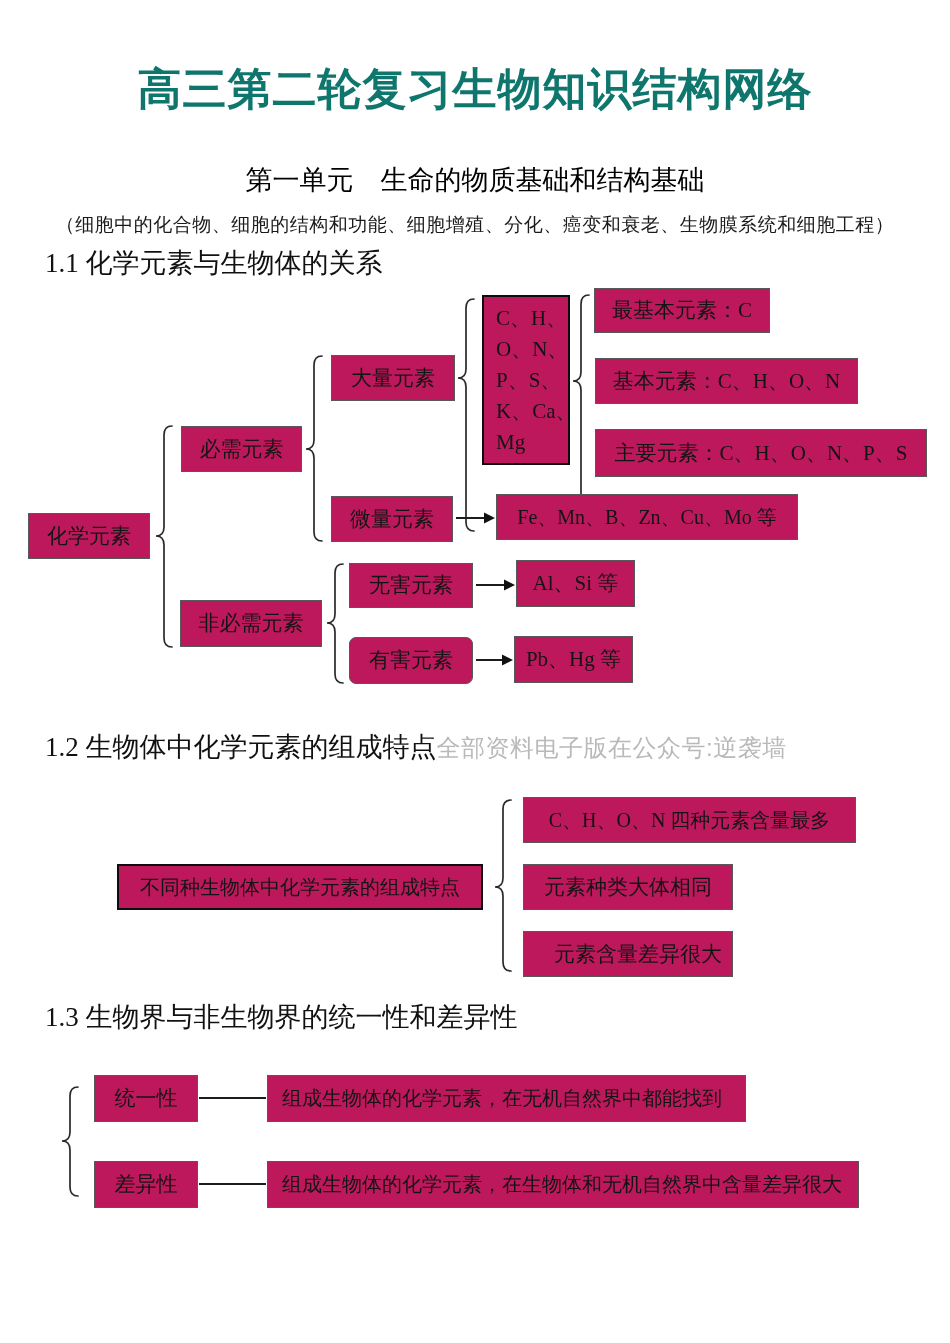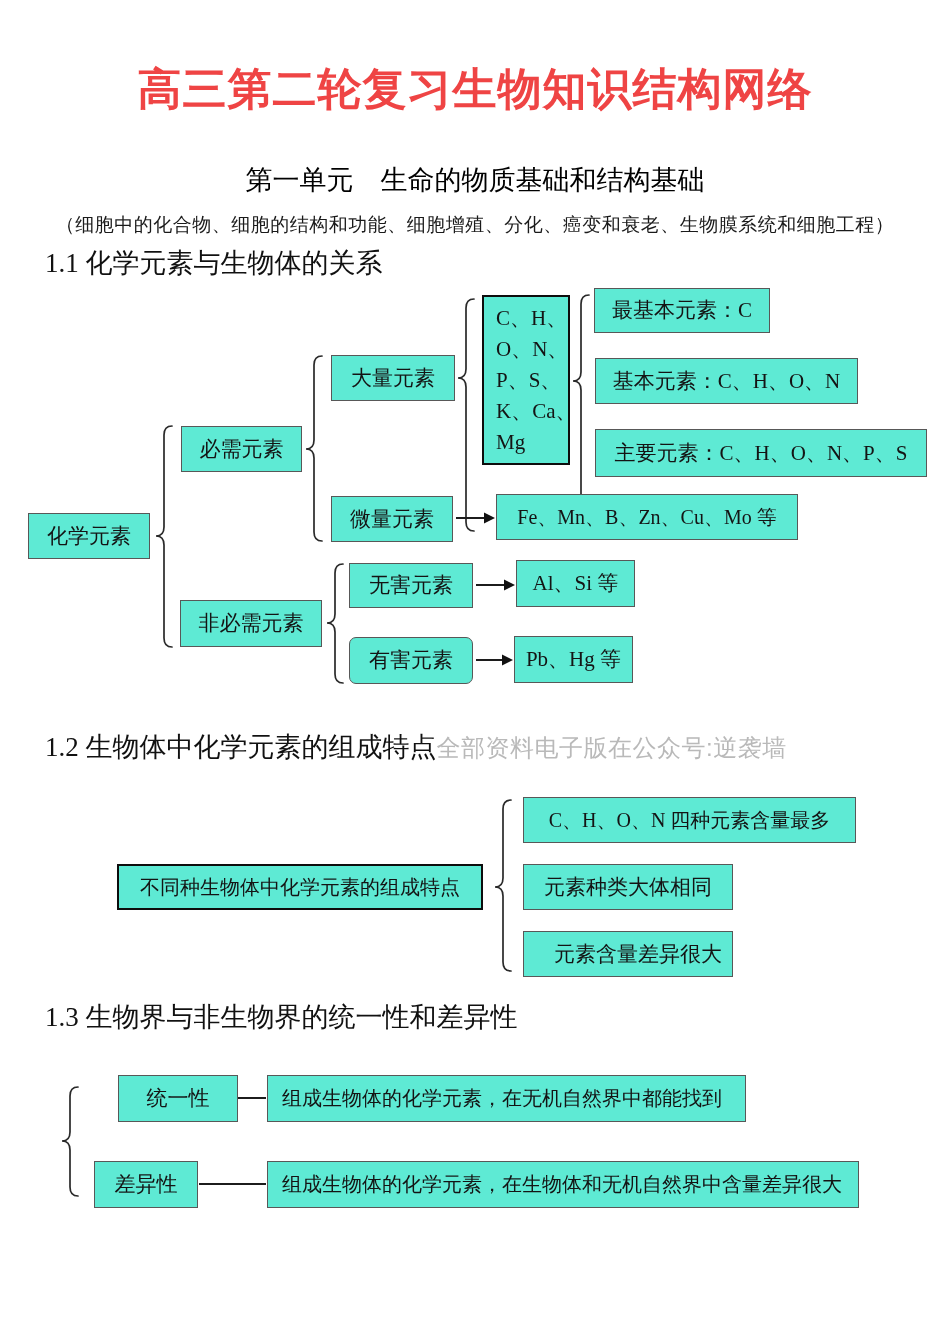--- a/index.html
+++ b/index.html
@@ -4,21 +4,21 @@
 <style>
   html,body { margin:0; padding:0; background:#ffffff; }
   .page {
     position:relative; width:950px; height:1343px; background:#ffffff;
     font-family:"Liberation Serif","DejaVu Serif",serif; color:#111;
     overflow:hidden;
   }
   .main-title {
     position:absolute; top:64px; left:0; width:950px; text-align:center;
     font-family:"Liberation Sans","DejaVu Sans",sans-serif;
-    font-weight:900; font-size:44px; line-height:1.15; color:#ef4444;
+    font-weight:900; font-size:44px; line-height:1.15; color:#0f766e;
     letter-spacing:1px;
   }
   .unit-title {
     position:absolute; top:162px; left:0; width:950px; text-align:center;
     font-family:"Liberation Sans","DejaVu Sans",sans-serif;
     font-weight:400; font-size:27px; color:#000;
   }
   .unit-scope {
     position:absolute; top:212px; left:0; width:950px; text-align:center;
     font-size:19px; color:#1a1a1a; letter-spacing:0.5px;
@@ -29,21 +29,21 @@
   }
   #h11 { top:249px; }
   #h12 { top:733px; }
   #h13 { top:1003px; }
   .watermark {
     font-family:"Liberation Sans","DejaVu Sans",sans-serif;
     font-size:24px; color:#b9b9b9; letter-spacing:0.5px;
   }
   .node {
     position:absolute; box-sizing:border-box; border:1.5px solid #585858;
-    background:#5eead4; display:flex; align-items:center; justify-content:center;
+    background:#be185d; display:flex; align-items:center; justify-content:center;
     font-size:21px; color:#141414; white-space:nowrap; line-height:1.15;
   }
   .node-strong { border:2.2px solid #0d0d0d; }
   .node-left { justify-content:flex-start; padding-left:14px; }
   
   #n-root       { left:28px;  top:513px; width:122px; height:46px; }
   #n-required   { left:181px; top:426px; width:121px; height:46px; }
   #n-nonreq     { left:180px; top:600px; width:142px; height:47px; }
   #n-macro      { left:331px; top:355px; width:124px; height:46px; }
   #n-trace      { left:331px; top:496px; width:122px; height:46px; }
@@ -57,21 +57,21 @@
   #n-harmless   { left:349px; top:563px; width:124px; height:45px; }
   #n-harmlessex { left:516px; top:560px; width:119px; height:47px; }
   #n-harmful    { left:349px; top:637px; width:124px; height:47px;border-radius:7px; }
   #n-harmfulex  { left:514px; top:636px; width:119px; height:47px; }
   
   #n-comproot   { left:117px; top:864px; width:366px; height:46px; font-size:20px; }
   #n-chon       { left:523px; top:797px; width:333px; height:46px; font-size:20px; }
   #n-kinds      { left:523px; top:864px; width:210px; height:46px; }
   #n-amounts    { left:523px; top:931px; width:210px; height:46px;padding-left:20px; }
   
-  #n-unity      { left:94px;  top:1075px; width:120px; height:47px;margin-left:24px; }
+  #n-unity      { left:94px;  top:1075px; width:104px; height:47px; }
   #n-unitydesc  { left:267px; top:1075px; width:479px; height:47px; font-size:20px; }
   #n-diffy      { left:94px;  top:1161px; width:104px; height:47px; }
   #n-diffydesc  { left:267px; top:1161px; width:592px; height:47px; font-size:20px; }
   svg.connectors { position:absolute; left:0; top:0; z-index:0; }
   .node, .section-heading, .main-title, .unit-title, .unit-scope { z-index:2; }
 </style>
 </head>
 <body>
 
 <div class="page">

